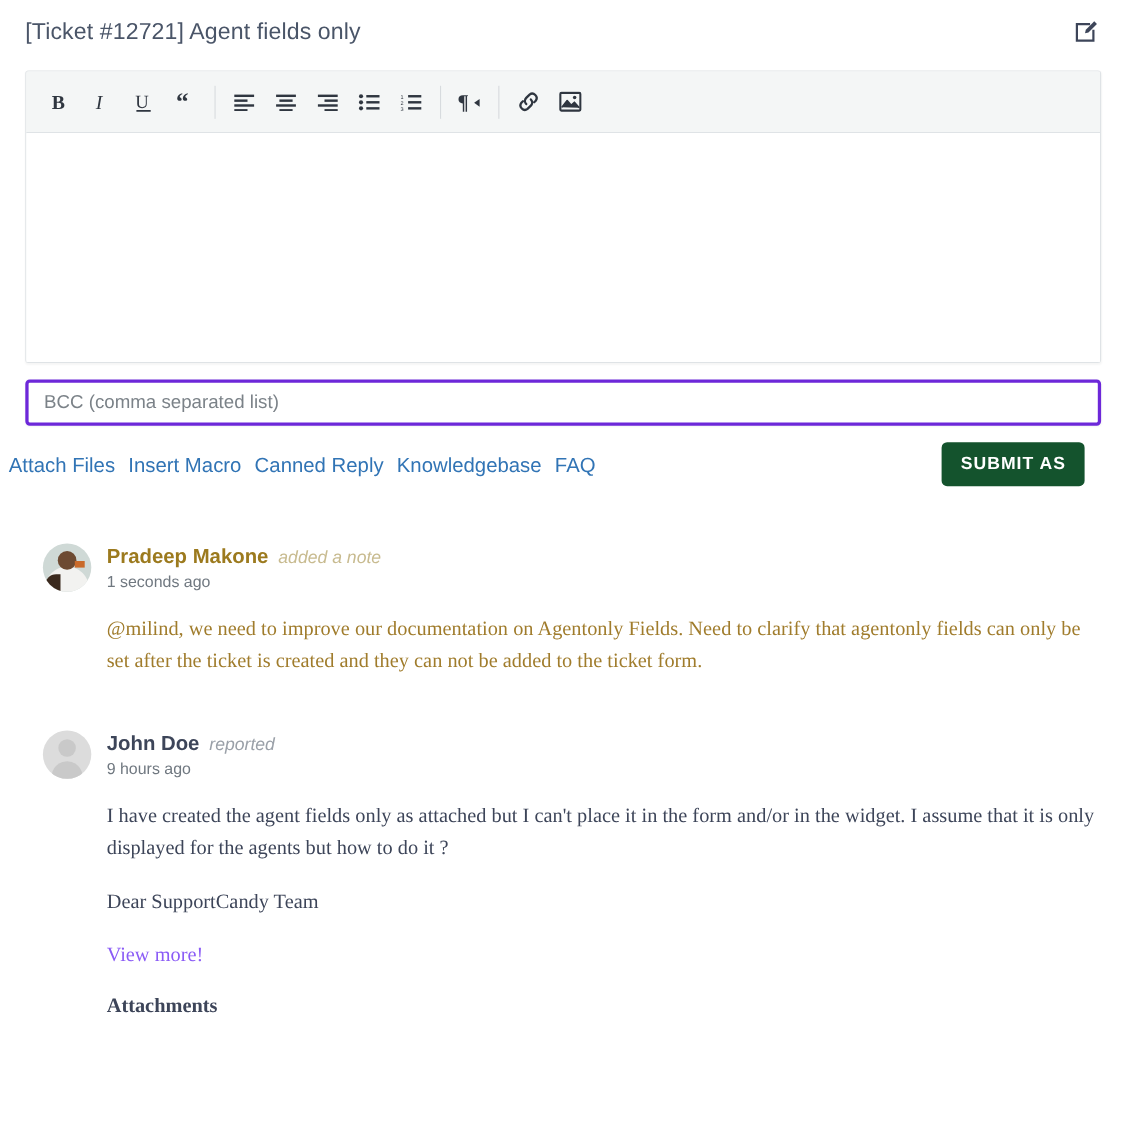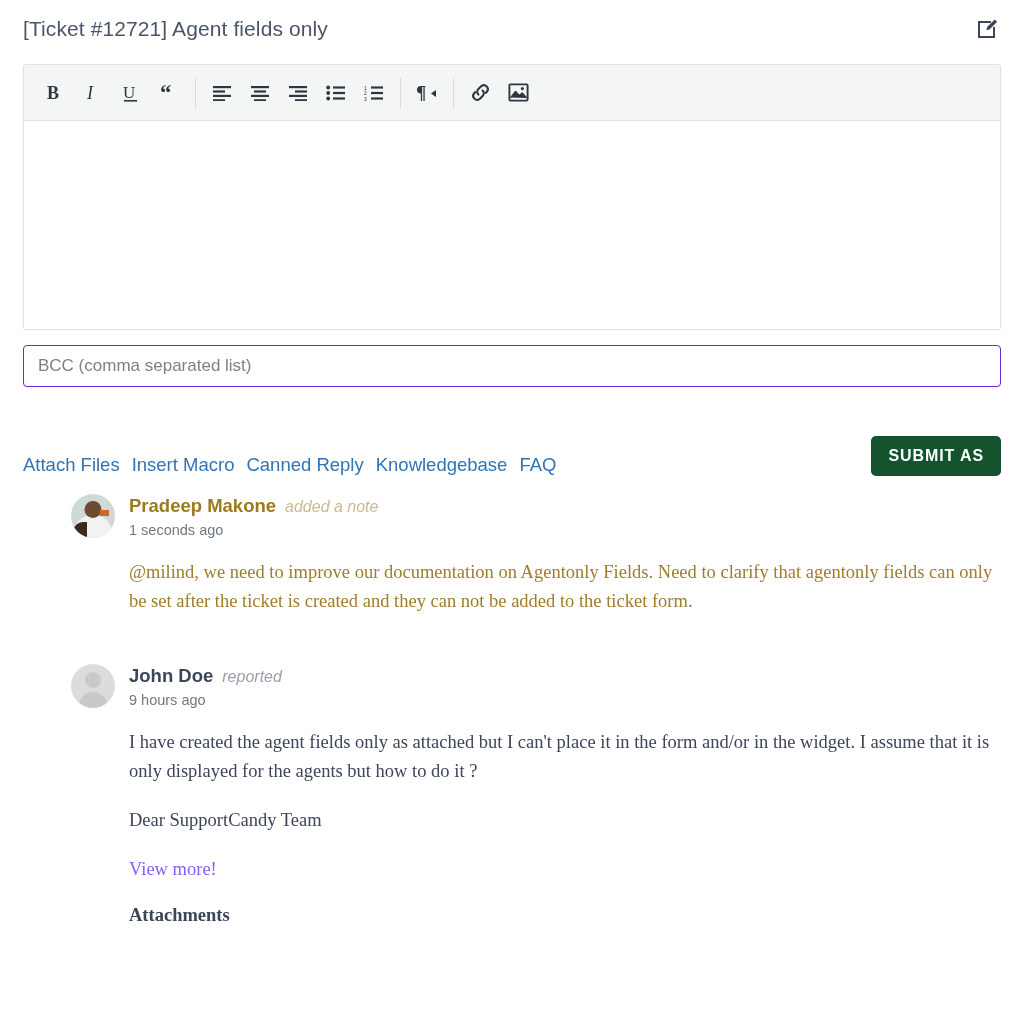--- a/index.html
+++ b/index.html
@@ -80,41 +80,40 @@
     height: 208px;
     background: #ffffff;
     cursor: text;
   }
 
   
   .bcc-input {
     position: absolute;
     left: 23px; top: 345px;
     width: 978px; height: 42px;
-    border: 1px solid #6d28d9;
+    border: 3px solid #6d28d9;
     border-radius: 4px;
     background: #ffffff;
     font-family: "Liberation Sans", sans-serif;
     font-size: 17px;
     color: #2f3640;
     padding: 0 14px;
     outline: none;
     box-shadow: 0 1px 2px rgba(0,0,0,0.04);
   }
   .bcc-input::placeholder { color: #7b8288; }
 
   
   .action-bar {
     position: absolute;
-    left: 23px; top: 400px;
+    left: 8px; top: 400px;
     width: 978px; height: 44px;
     display: flex;
-    align-items: flex-end;
+    align-items: center;
     justify-content: space-between;
-    margin-top: 32px;
   }
   .action-links {
     display: flex;
     align-items: baseline;
     gap: 12px;
     padding-top: 2px;
   }
   .action-link {
     color: #3174b5;
     font-size: 18.5px;
@@ -130,21 +129,21 @@
     font-size: 16px;
     font-weight: bold;
     letter-spacing: 0.9px;
     padding: 11px 17px;
     cursor: pointer;
     white-space: nowrap;
   }
 
   
   .thread { position: absolute; left: 0; top: 494px; width: 1024px; }
-  .thread-item { position: relative; padding-left: 23px; margin-left: 48px; }
+  .thread-item { position: relative; padding-left: 39px; }
 
   .thread-head {
     display: flex;
     align-items: flex-start;
     gap: 14px;
   }
   .avatar {
     width: 44px; height: 44px;
     border-radius: 50%;
     flex: none;

